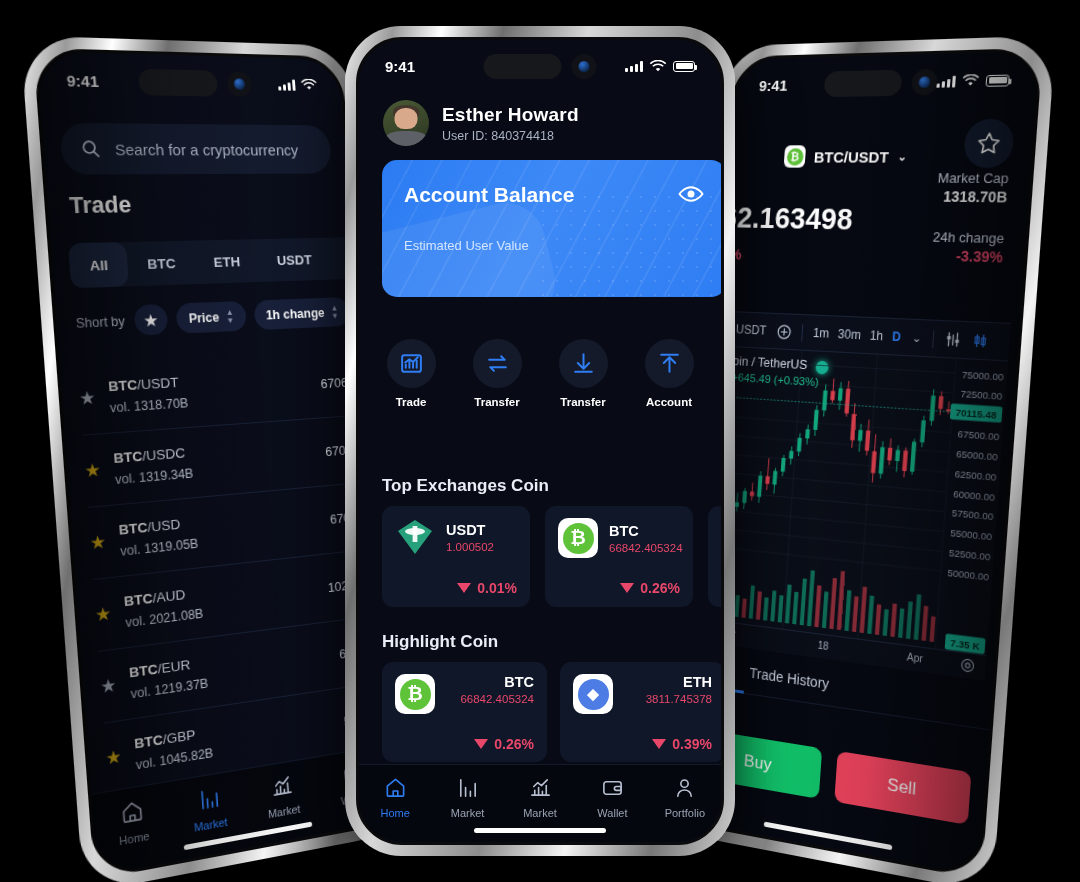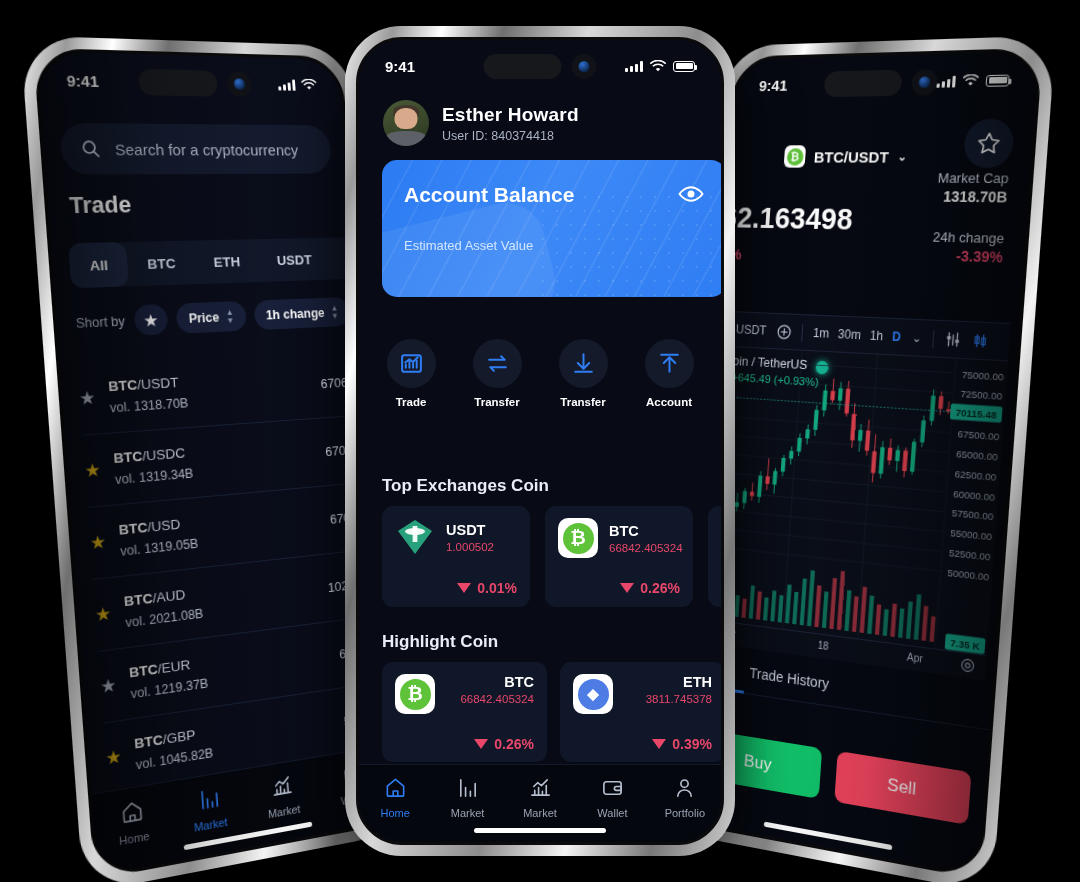--- a/index.html
+++ b/index.html
@@ -638,21 +638,21 @@
           <div class="deco"></div>
             <div class="deco2"></div>
             <div class="deco3"></div>
           <div class="bal-title">Account Balance</div>
           <div class="eye">
             <svg width="26" height="20" viewBox="0 0 26 20">
               <path d="M1.5 10S6 3.2 13 3.2 24.5 10 24.5 10 20 16.8 13 16.8 1.5 10 1.5 10z" fill="none" stroke="#fff" stroke-width="1.9"></path>
               <circle cx="13" cy="10" r="3.5" fill="#fff"></circle>
             </svg>
           </div>
-          <div class="eav">Estimated Asset Value</div>
+          <div class="eav">Estimated User Value</div>
         </div>
 
         <div class="actions" id="center-actions">
             <div class="act">
               <div class="circ">
                 <svg width="25" height="25" viewBox="0 0 24 24">
                   <rect x="3" y="4" width="18" height="16" rx="2" stroke="#2f7df3" stroke-width="1.9" fill="none" stroke-linecap="round" stroke-linejoin="round"></rect>
                   <path d="M6.5 16v-3M10 16v-6M13.5 16v-4M17 16v-7" stroke="#2f7df3" stroke-width="1.9" fill="none" stroke-linecap="round" stroke-linejoin="round"></path>
                   <path d="M6 11l4-3 3.5 2.5L18 6" stroke="#2f7df3" stroke-width="1.9" fill="none" stroke-linecap="round" stroke-linejoin="round"></path>
                 </svg>

